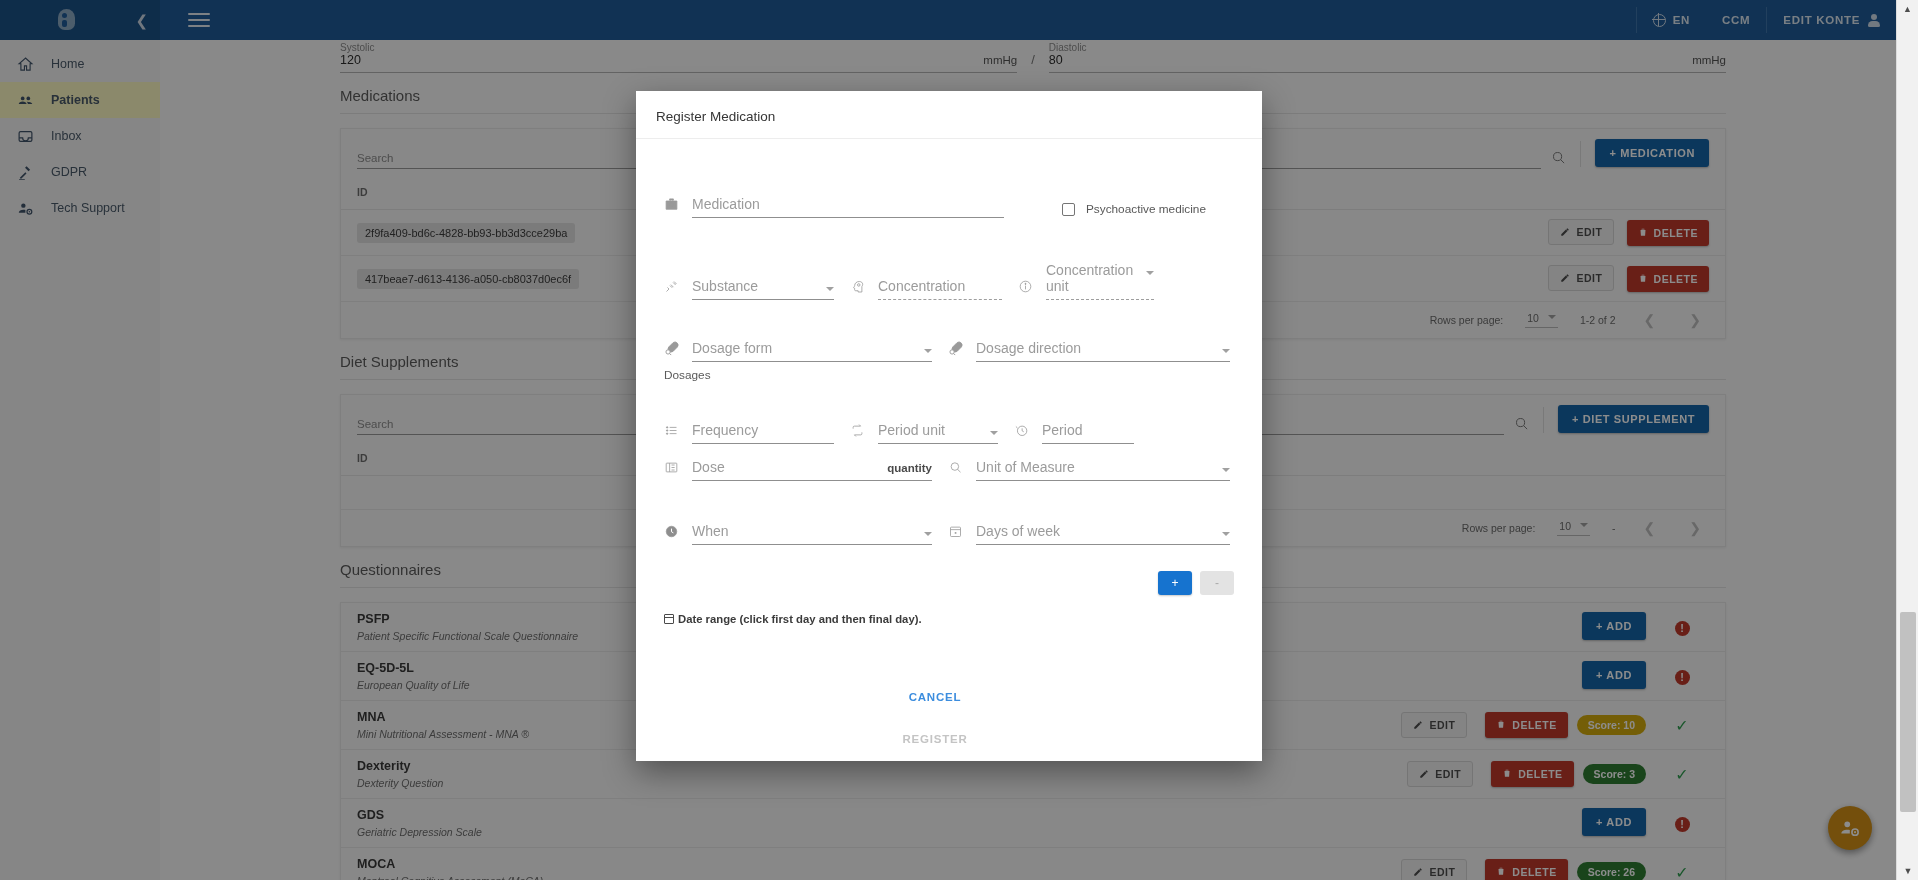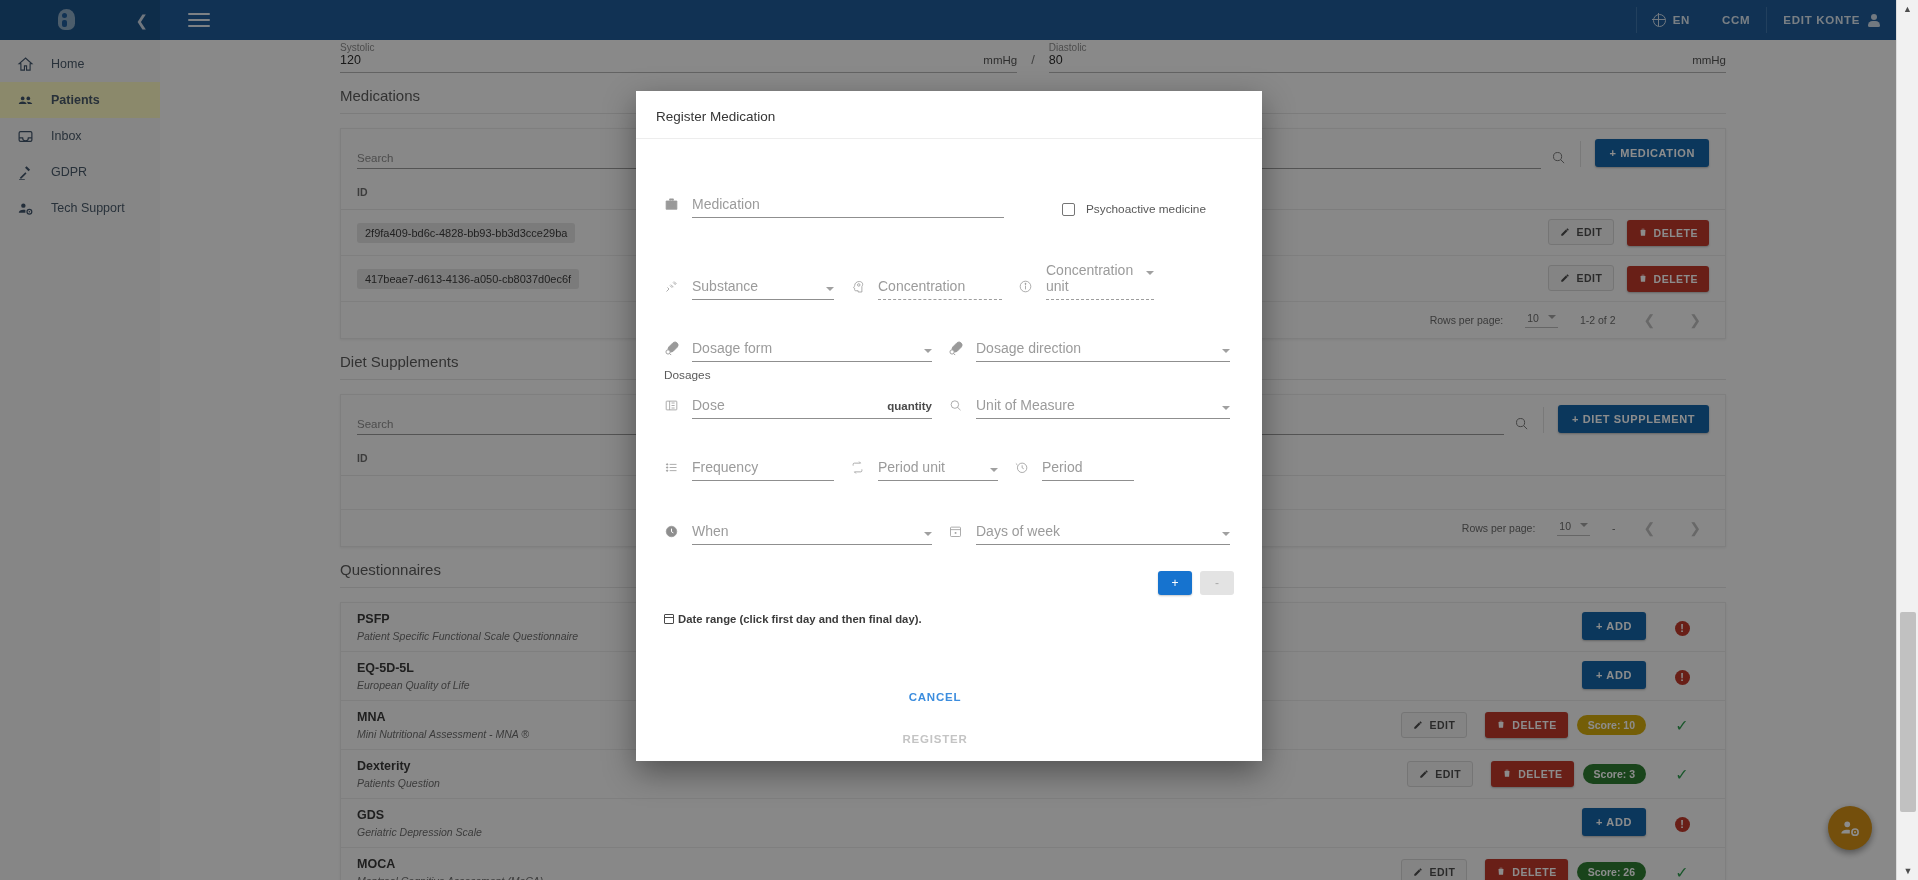--- a/index.html
+++ b/index.html
@@ -461,21 +461,21 @@
                 </svg></span>
               <span>DELETE</span>
             </button>
             <span class="badge warn">Score: 10</span>
             <span class="status-ic"><span class="check">✓</span></span>
           </div>
         </div>
         <div class="qrow">
           <div>
             <div class="qname">Dexterity</div>
-            <div class="qdesc">Patients Question</div>
+            <div class="qdesc">Dexterity Question</div>
           </div>
           <div class="qactions">
             <button class="btn-edit">
               <span class="pencil"><svg viewBox="0 0 24 24">
                   <path d="M3 17.2V21h3.8L18 9.8 14.2 6zM20.7 7.1a1 1 0 0 0 0-1.4l-2.4-2.4a1 1 0 0 0-1.4 0l-1.8 1.8L18.9 8.9z" fill="#4d4d4d"></path>
                 </svg></span>
               <span>EDIT</span>
             </button>
             <button class="btn-del">
               <span class="trash"><svg viewBox="0 0 24 24">
@@ -617,50 +617,20 @@
           </span>
           <span class="ctrl">
               <span class="ph">Dosage direction</span>
               <span class="caret"></span>
             </span>
         </div>
       </div>
 
       <div class="dosages-lbl">Dosages</div>
 
-      <div class="frow" style="margin-top:15px;">
-        <div class="fld" style="width:268px;">
-          <span class="ficon">
-            <svg viewBox="0 0 24 24">
-                <rect x="3.5" y="5" width="17" height="14" rx="1"></rect>
-                <line x1="9" y1="5" x2="9" y2="19"></line>
-                <line x1="12" y1="8" x2="17" y2="8"></line>
-                <line x1="12" y1="12" x2="17" y2="12"></line>
-                <line x1="12" y1="16" x2="17" y2="16"></line>
-              </svg>
-          </span>
-          <span class="ctrl">
-            <span class="ph">Dose</span>
-            <span class="suffix">quantity</span>
-          </span>
-        </div>
-        <div class="fld" style="width:282px; margin-left:16px;">
-          <span class="ficon">
-            <svg viewBox="0 0 24 24">
-                <circle cx="11" cy="10.5" r="6"></circle>
-                <line x1="15.3" y1="15" x2="20" y2="19.5"></line>
-              </svg>
-          </span>
-          <span class="ctrl">
-              <span class="ph">Unit of Measure</span>
-              <span class="caret"></span>
-            </span>
-        </div>
-      </div>
-
       <div class="frow" style="margin-top:40px;">
         <div class="fld" style="width:170px;">
           <span class="ficon">
             <svg viewBox="0 0 24 24">
                 <circle cx="5" cy="7" r="1.1" fill="#9a9a9a"></circle>
                 <circle cx="5" cy="12" r="1.1" fill="#9a9a9a"></circle>
                 <circle cx="5" cy="17" r="1.1" fill="#9a9a9a"></circle>
                 <line x1="9" y1="7" x2="20" y2="7"></line>
                 <line x1="9" y1="12" x2="20" y2="12"></line>
                 <line x1="9" y1="17" x2="20" y2="17"></line>
@@ -684,20 +654,50 @@
         <div class="fld" style="width:120px; margin-left:16px;">
           <span class="ficon">
             <svg viewBox="0 0 24 24">
                 <circle cx="13" cy="12.5" r="7.5"></circle>
                 <path d="M13 8.5v4l2.6 1.6"></path>
                 <path d="M5.5 8 3 5.6"></path>
               </svg>
           </span>
           <span class="ctrl">
               <span class="ph">Period</span>
+            </span>
+        </div>
+      </div>
+
+      <div class="frow" style="margin-top:15px;">
+        <div class="fld" style="width:268px;">
+          <span class="ficon">
+            <svg viewBox="0 0 24 24">
+                <rect x="3.5" y="5" width="17" height="14" rx="1"></rect>
+                <line x1="9" y1="5" x2="9" y2="19"></line>
+                <line x1="12" y1="8" x2="17" y2="8"></line>
+                <line x1="12" y1="12" x2="17" y2="12"></line>
+                <line x1="12" y1="16" x2="17" y2="16"></line>
+              </svg>
+          </span>
+          <span class="ctrl">
+            <span class="ph">Dose</span>
+            <span class="suffix">quantity</span>
+          </span>
+        </div>
+        <div class="fld" style="width:282px; margin-left:16px;">
+          <span class="ficon">
+            <svg viewBox="0 0 24 24">
+                <circle cx="11" cy="10.5" r="6"></circle>
+                <line x1="15.3" y1="15" x2="20" y2="19.5"></line>
+              </svg>
+          </span>
+          <span class="ctrl">
+              <span class="ph">Unit of Measure</span>
+              <span class="caret"></span>
             </span>
         </div>
       </div>
 
       <div class="frow" style="margin-top:42px;">
         <div class="fld" style="width:268px;">
           <span class="ficon">
             <svg viewBox="0 0 24 24">
                 <circle class="filled" cx="12" cy="12" r="8.4" fill="#8e8e8e"></circle>
                 <path d="M12 7.4v5l3 1.8" stroke="#fff" stroke-width="1.6" fill="none"></path>

